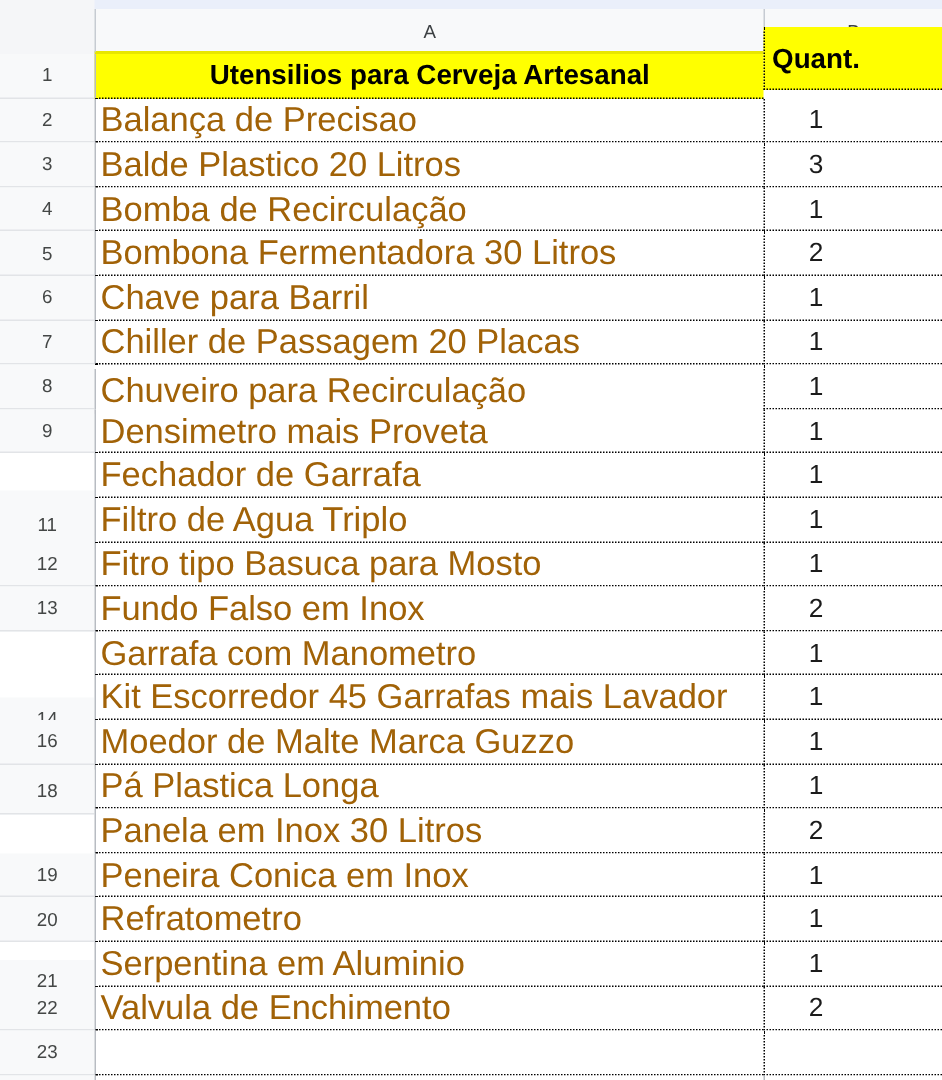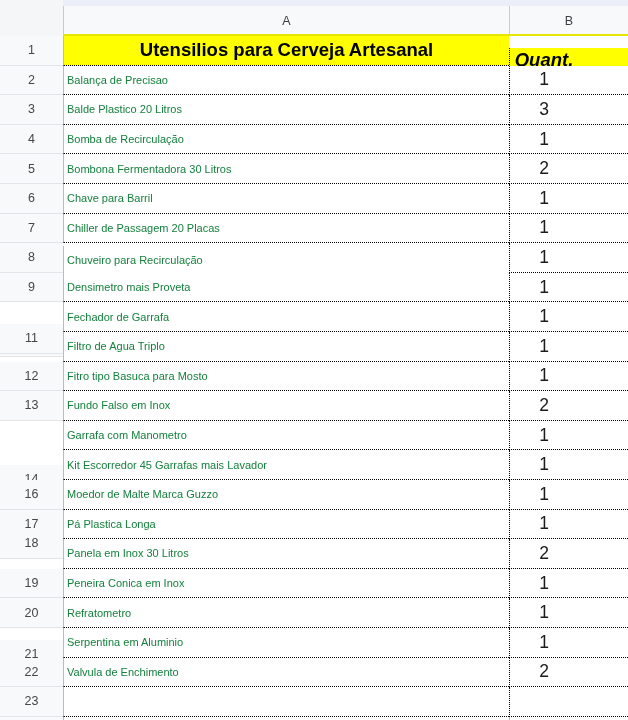--- a/index.html
+++ b/index.html
@@ -98,22 +98,22 @@
     align-items: center;
     overflow: hidden;
     white-space: nowrap;
   }
   .cell-a {
     left: 63px;
     width: 446px;
     border-left: 1px solid #b8bcc2;
     padding-left: 3px;
     justify-content: flex-start;
-    font-size: 11px;
-    color: #15803d;
+    font-size: 23px;
+    color: #a16207;
   }
   .cell-b {
     left: 509px;
     width: 119px;
     border-left: 1px dotted #000000;
     justify-content: center;
     padding-right: 50px;
     font-size: 17.5px;
     color: #1b1b1b;
   }
@@ -152,21 +152,21 @@
 
   <div class="colhdr-band"></div>
   <div class="corner-box"></div>
 
   <div class="colhdr colhdr-a">A</div>
   <div class="colhdr colhdr-b">B</div>
 
   <div id="grid-body">
       <div class="rowhdr" style="top: 36px; height: 29.6px;">1</div>
       <div class="cell cell-a title-cell" style="top: 36px; height: 29.6px;">Utensilios para Cerveja Artesanal</div>
-      <div class="cell cell-b title-cell" style="top: 48px; height: 25px; font-style: italic;">Quant.</div>
+      <div class="cell cell-b title-cell" style="top: 18px; height: 42px;">Quant.</div>
       <div class="rowhdr" style="top: 65.6px; height: 29.6px;">2</div>
       <div class="cell cell-a" style="top: 65.6px; height: 29.6px;">Balança de Precisao</div>
       <div class="cell cell-b" style="top: 65.6px; height: 29.6px;">1</div>
       <div class="rowhdr" style="top: 95.2px; height: 29.6px;">3</div>
       <div class="cell cell-a" style="top: 95.2px; height: 29.6px;">Balde Plastico 20 Litros</div>
       <div class="cell cell-b" style="top: 95.2px; height: 29.6px;">3</div>
       <div class="rowhdr" style="top: 124.8px; height: 29.6px;">4</div>
       <div class="cell cell-a" style="top: 124.8px; height: 29.6px;">Bomba de Recirculação</div>
       <div class="cell cell-b" style="top: 124.8px; height: 29.6px;">1</div>
       <div class="rowhdr" style="top: 154.4px; height: 29.6px;">5</div>
@@ -180,42 +180,42 @@
       <div class="cell cell-b" style="top: 213.6px; height: 29.6px;">1</div>
       <div class="rowhdr" style="top: 243.2px; height: 29.6px;">8</div>
       <div class="cell cell-a" style="top: 246px; height: 29.6px;">Chuveiro para Recirculação</div>
       <div class="cell cell-b" style="top: 243.2px; height: 29.6px;">1</div>
       <div class="rowhdr" style="top: 272.8px; height: 29.6px;">9</div>
       <div class="cell cell-a" style="top: 272.8px; height: 29.6px;">Densimetro mais Proveta</div>
       <div class="cell cell-b" style="top: 272.8px; height: 29.6px;">1</div>
       <div class="rowhdr" style="top: 302.4px; height: 29.6px; margin-top: 25px;">10</div>
       <div class="cell cell-a" style="top: 302.4px; height: 29.6px;">Fechador de Garrafa</div>
       <div class="cell cell-b" style="top: 302.4px; height: 29.6px;">1</div>
-      <div class="rowhdr" style="top: 324px; height: 29.6px;">11</div>
+      <div class="rowhdr" style="top: 336px; height: 29.6px;">11</div>
       <div class="cell cell-a" style="top: 332px; height: 29.6px;">Filtro de Agua Triplo</div>
       <div class="cell cell-b" style="top: 332px; height: 29.6px;">1</div>
       <div class="rowhdr" style="top: 361.6px; height: 29.6px;">12</div>
       <div class="cell cell-a" style="top: 361.6px; height: 29.6px;">Fitro tipo Basuca para Mosto</div>
       <div class="cell cell-b" style="top: 361.6px; height: 29.6px;">1</div>
       <div class="rowhdr" style="top: 391.2px; height: 29.6px;">13</div>
       <div class="cell cell-a" style="top: 391.2px; height: 29.6px;">Fundo Falso em Inox</div>
       <div class="cell cell-b" style="top: 391.2px; height: 29.6px;">2</div>
       <div class="rowhdr" style="top: 420.8px; height: 29.6px; margin-top: 44px;">14</div>
       <div class="cell cell-a" style="top: 420.8px; height: 29.6px;">Garrafa com Manometro</div>
       <div class="cell cell-b" style="top: 420.8px; height: 29.6px;">1</div>
       <div class="rowhdr" style="top: 450.4px; height: 29.6px; margin-top: 41px;">15</div>
       <div class="cell cell-a" style="top: 450.4px; height: 29.6px;">Kit Escorredor 45 Garrafas mais Lavador</div>
       <div class="cell cell-b" style="top: 450.4px; height: 29.6px;">1</div>
       <div class="rowhdr" style="top: 480px; height: 29.6px;">16</div>
       <div class="cell cell-a" style="top: 480px; height: 29.6px;">Moedor de Malte Marca Guzzo</div>
       <div class="cell cell-b" style="top: 480px; height: 29.6px;">1</div>
       <div class="rowhdr" style="top: 509.6px; height: 29.6px;">17</div>
       <div class="cell cell-a" style="top: 509.6px; height: 29.6px;">Pá Plastica Longa</div>
       <div class="cell cell-b" style="top: 509.6px; height: 29.6px;">1</div>
-      <div class="rowhdr" style="top: 529px; height: 29.6px; text-align: right;">18</div>
+      <div class="rowhdr" style="top: 513px; height: 29.6px; text-align: right;">18</div>
       <div class="cell cell-a" style="top: 539.2px; height: 29.6px;">Panela em Inox 30 Litros</div>
       <div class="cell cell-b" style="top: 539.2px; height: 29.6px;">2</div>
       <div class="rowhdr" style="top: 568.8px; height: 29.6px;">19</div>
       <div class="cell cell-a" style="top: 568.8px; height: 29.6px;">Peneira Conica em Inox</div>
       <div class="cell cell-b" style="top: 568.8px; height: 29.6px;">1</div>
       <div class="rowhdr" style="top: 598.4px; height: 29.6px;">20</div>
       <div class="cell cell-a" style="top: 598.4px; height: 29.6px;">Refratometro</div>
       <div class="cell cell-b" style="top: 598.4px; height: 29.6px;">1</div>
       <div class="rowhdr" style="top: 640px; height: 29.6px;">21</div>
       <div class="cell cell-a" style="top: 628px; height: 29.6px;">Serpentina em Aluminio</div>

